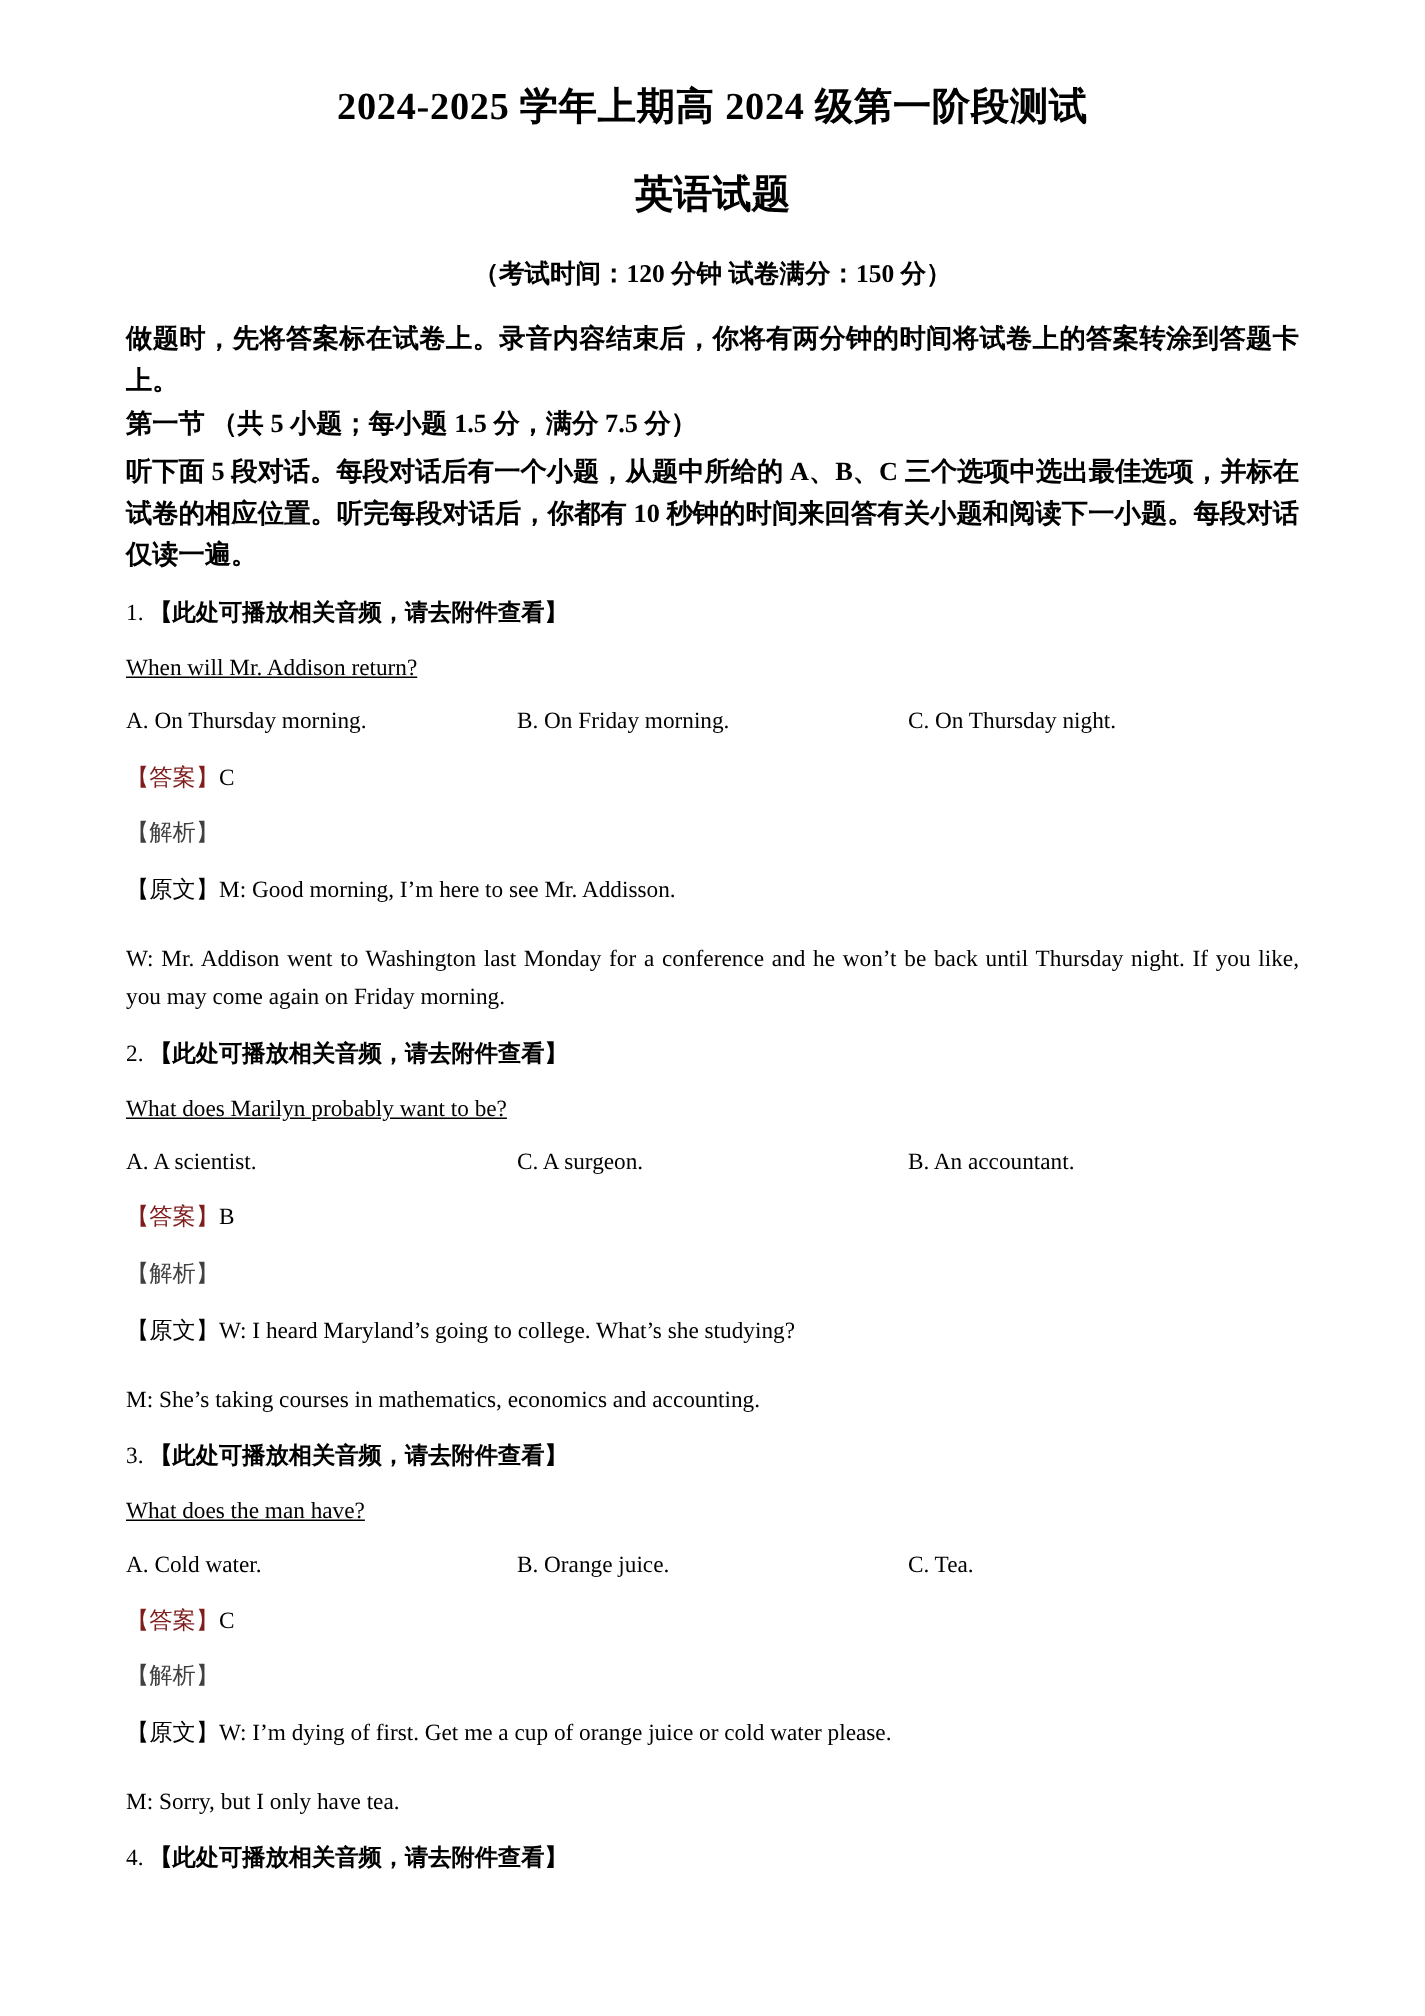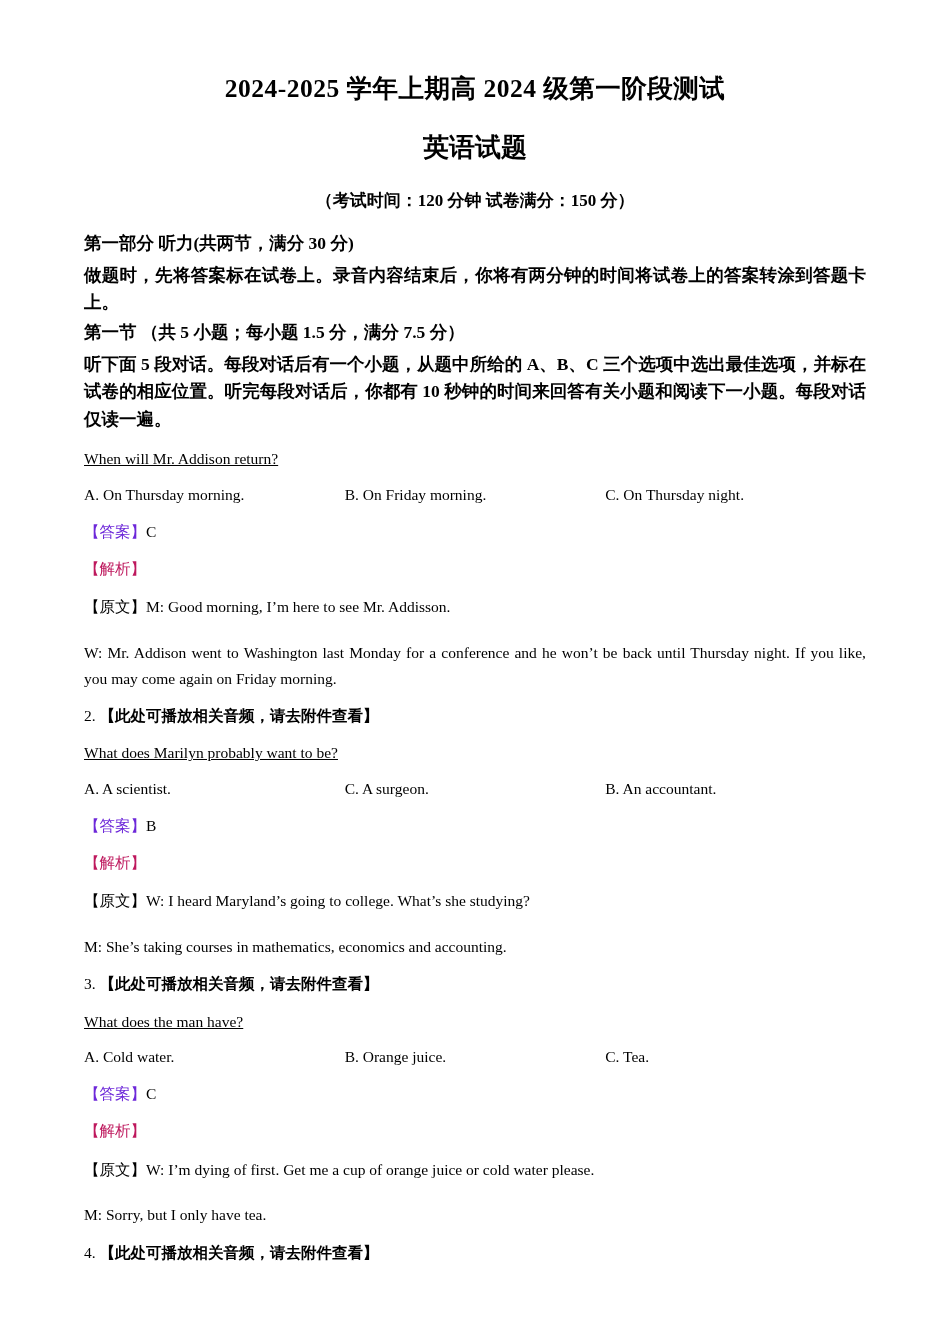--- a/index.html
+++ b/index.html
@@ -11,21 +11,21 @@
     width: 950px;
     height: 1344px;
     font-family: "Liberation Serif", serif;
     color: #000000;
     overflow: hidden;
   }
   .page {
     width: 950px;
     height: 1344px;
     box-sizing: border-box;
-    padding: 72px 84px 0 84px;
+    padding: 54px 84px 0 84px;
     position: relative;
   }
   .doc-title {
     text-align: center;
     font-size: 25.5px;
     font-weight: bold;
     letter-spacing: 0.5px;
     margin: 0 0 26px 0;
     line-height: 1.3;
   }
@@ -80,27 +80,27 @@
     box-sizing: border-box;
     padding-right: 8px;
   }
   .opt .lbl { }
   .answer-line {
     font-size: 15.5px;
     margin: 14px 0 0 0;
     line-height: 1.5;
   }
   .bracket {
-    color: #6d28d9;
+    color: #7f1d1d;
   }
   .analysis-line {
     font-size: 15.5px;
     margin: 14px 0 0 0;
     line-height: 1.5;
-    color: #be185d;
+    color: #404040;
   }
   .script-line {
     font-size: 15.5px;
     margin: 14px 0 0 0;
     line-height: 1.65;
     text-align: justify;
   }
   .script-cont {
     font-size: 15.5px;
     margin: 20px 0 0 0;
@@ -110,25 +110,28 @@
 </style>
 </head>
 <body>
 
 <div class="page">
 
   <h1 class="doc-title">2024-2025 学年上期高 2024 级第一阶段测试</h1>
   <h2 class="doc-subtitle">英语试题</h2>
   <div class="exam-info">（考试时间：120 分钟    试卷满分：150 分）</div>
 
-  <div class="section-head">第一部分  听力(共两节，满分 30 分)</div>
   <div class="para-bold">做题时，先将答案标在试卷上。录音内容结束后，你将有两分钟的时间将试卷上的答案转涂到答题卡上。</div>
   <div class="section-head">第一节 （共 5 小题；每小题 1.5 分，满分 7.5 分）</div>
   <div class="para-bold">听下面 5 段对话。每段对话后有一个小题，从题中所给的 A、B、C 三个选项中选出最佳选项，并标在试卷的相应位置。听完每段对话后，你都有 10 秒钟的时间来回答有关小题和阅读下一小题。每段对话仅读一遍。</div>
 
+  <div class="q-audio">
+    <span>1.</span>
+    <span class="cn">【此处可播放相关音频，请去附件查看】</span>
+  </div>
   <div class="q-stem">When will Mr. Addison return?</div>
   <div class="options">
     <div class="opt">
       <span class="lbl">A.</span>
       <span>On Thursday morning.</span>
     </div>
     <div class="opt">
       <span class="lbl">B.</span>
       <span>On Friday morning.</span>
     </div>

